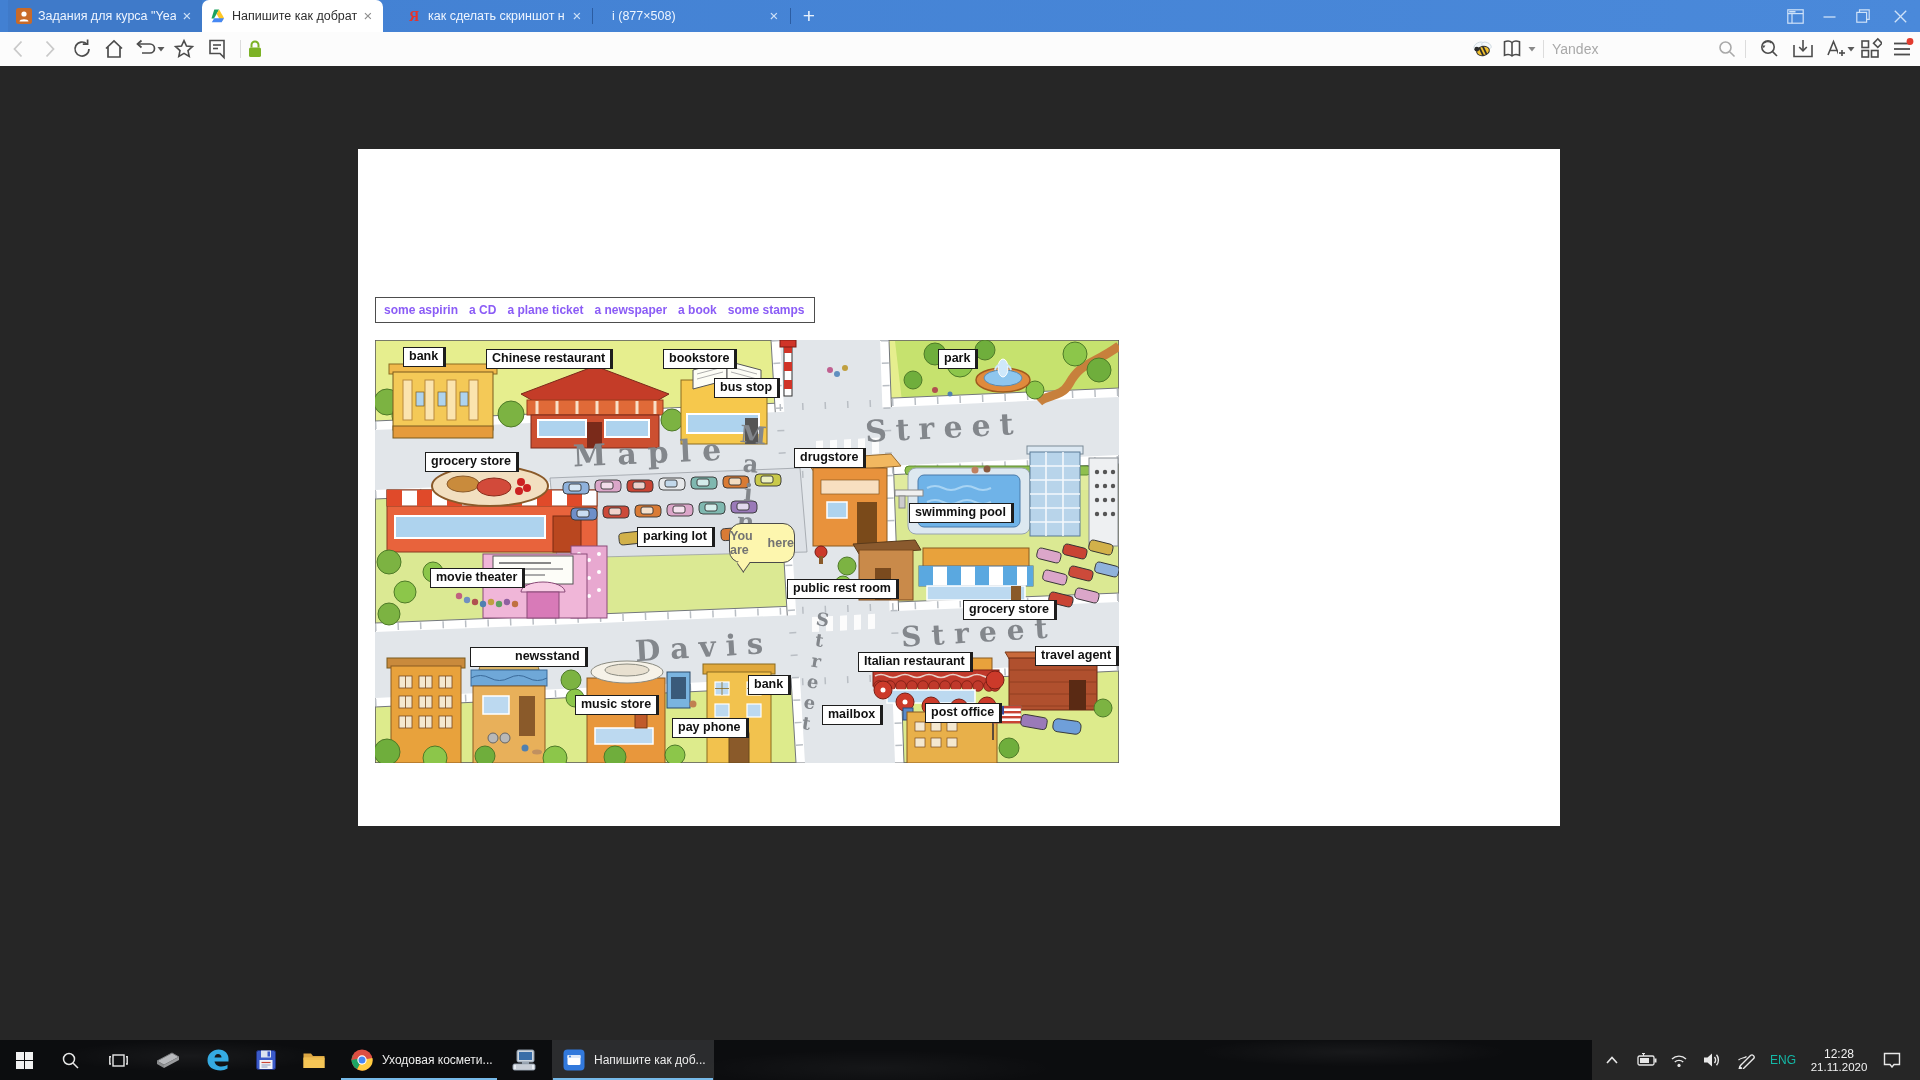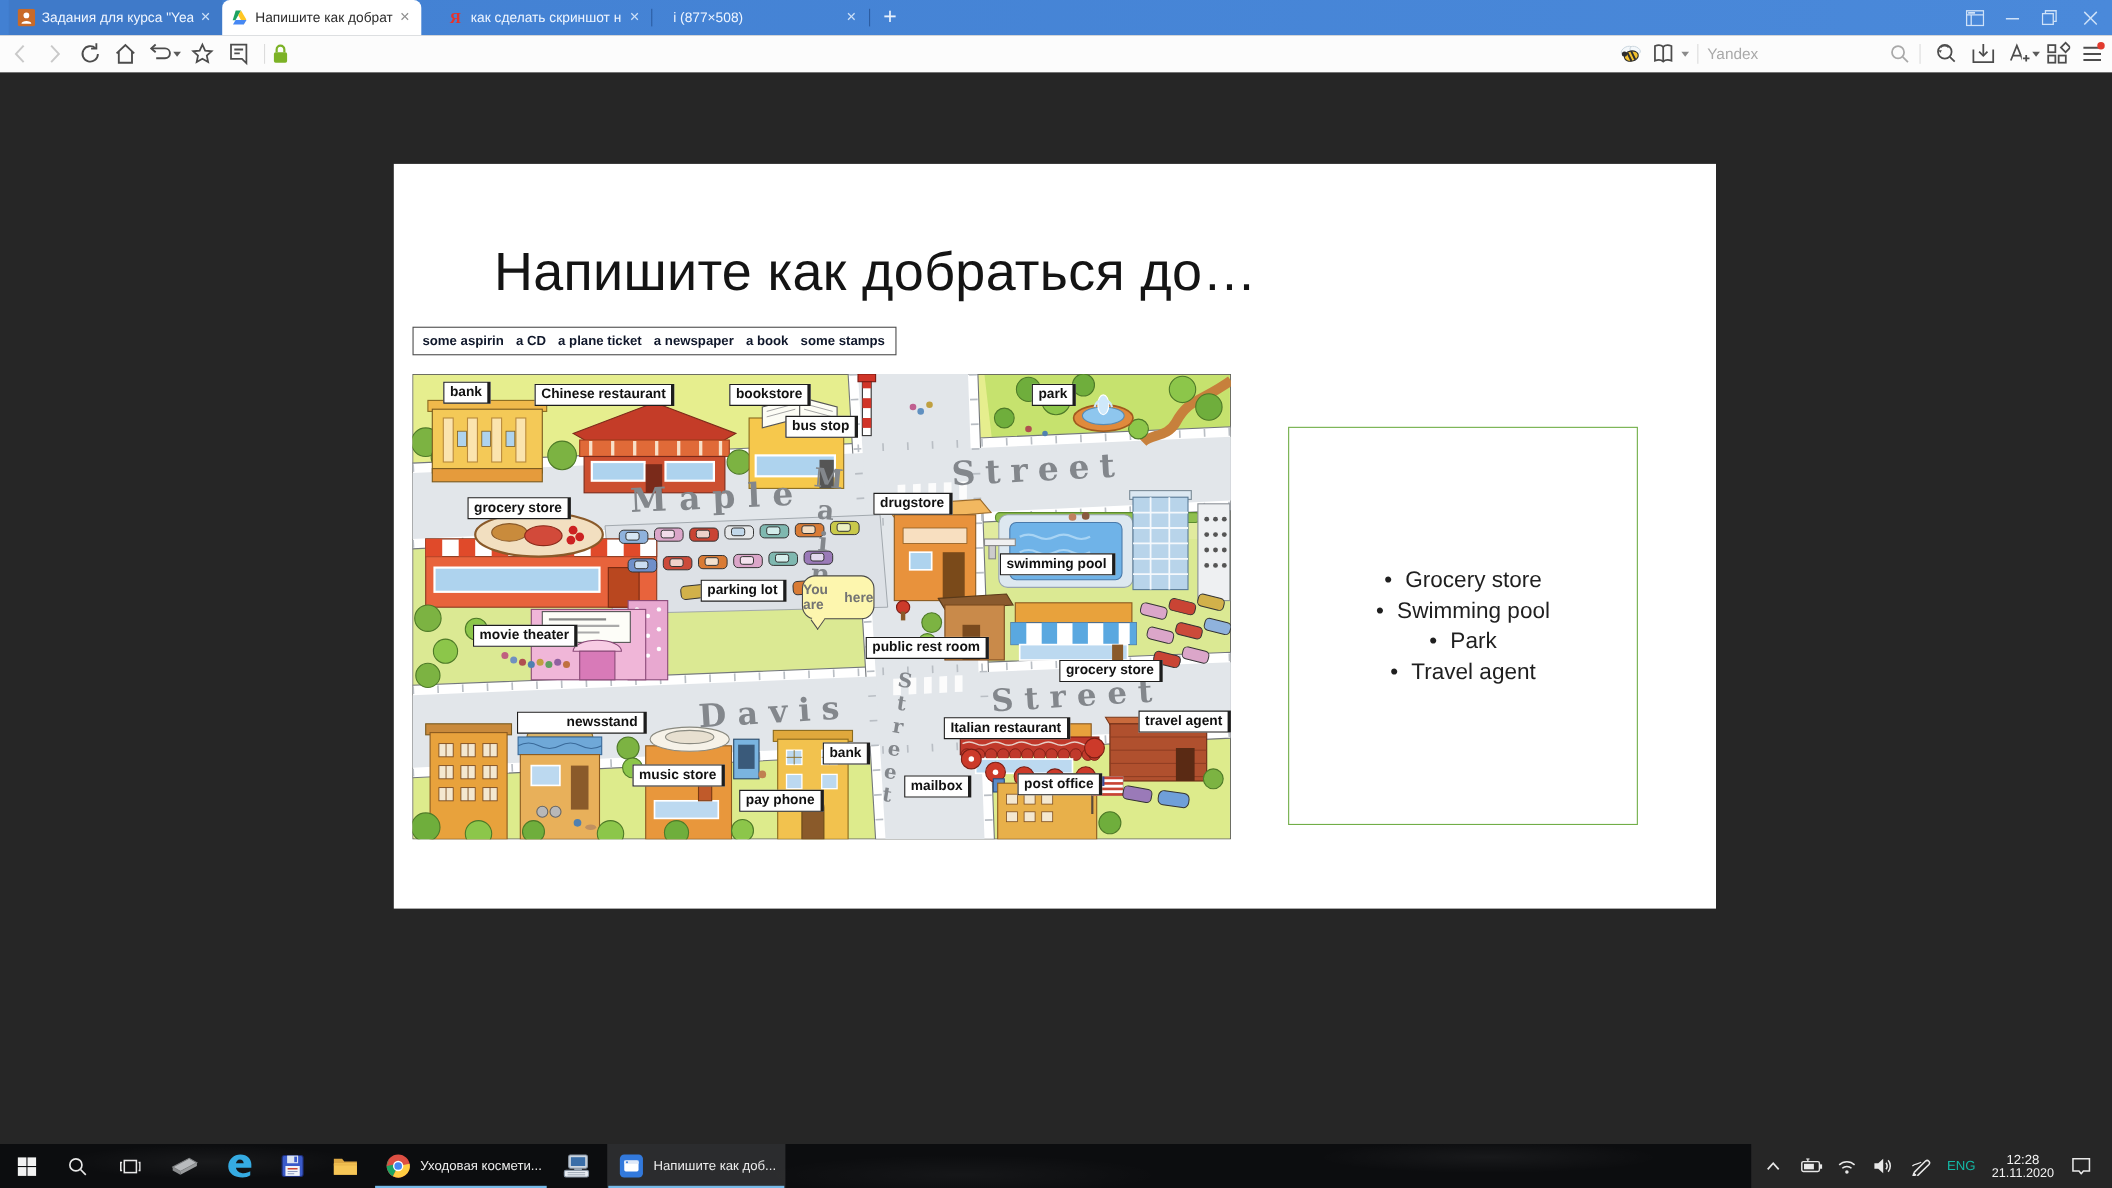--- a/index.html
+++ b/index.html
@@ -30,21 +30,21 @@
   #url-text { position:absolute; left:268px; top:0; height:34px; line-height:34px; font-size:14.5px; white-space:nowrap; }
   #url-text .u-grey { color:#9a9a9a; }
   #url-text .u-domain { color:#8a6a4c; }
   #yandex-search { position:absolute; left:1552px; top:0; height:34px; line-height:34px; font-size:14px; color:#a9a9a9; }
 
   
   #content { position:absolute; left:0; top:66px; width:1920px; height:974px; background:#262626; }
   #slide { position:absolute; left:358px; top:83px; width:1202px; height:677px; background:#ffffff; }
   #slide-title { position:absolute; left:91px; top:71px; font-size:49px; color:#141414; letter-spacing:0.3px; }
   #wordbank { position:absolute; left:17px; top:148px; width:440px; height:26px; border:1px solid #4d4d4d; display:flex; align-items:center; padding-left:8px; }
-  #wordbank span { font-size:12px; font-weight:700; color:#0f172a; margin-right:11px; white-space:nowrap; }
+  #wordbank span { font-size:12px; font-weight:700; color:#8b5cf6; margin-right:11px; white-space:nowrap; }
   #map-wrap { position:absolute; left:17px; top:191px; width:744px; height:423px; }
   #map-svg { position:absolute; left:0; top:0; width:744px; height:423px; }
 
   .chip { position:absolute; background:#ffffff; border:1.5px solid #1d1d1d; border-right-width:3px; padding:0px 5px 1px 5px; font-size:12.5px; font-weight:700; color:#111; white-space:nowrap; line-height:16.5px; z-index:5; }
   .street { position:absolute; color:#83878c; font-family:"DejaVu Serif", serif; font-weight:700; z-index:4; }
   #yah-bubble { position:absolute; left:354px; top:183px; width:66px; height:40px; background:#fdf6ae; border:1.2px solid #4a4a4a; border-radius:12px; z-index:6; display:flex; flex-direction:row; align-items:center; justify-content:center; font-size:12.5px; font-weight:700; color:#737373; line-height:14px; }
   #yah-bubble:after { content:""; position:absolute; left:8px; bottom:-7px; width:10px; height:10px; background:#fdf6ae; border-right:1.2px solid #4a4a4a; border-bottom:1.2px solid #4a4a4a; transform:rotate(55deg) skewX(20deg); }
 
   #green-box { position:absolute; left:813px; top:239px; width:318px; height:362px; border:1.5px solid #71ae47; display:flex; flex-direction:column; align-items:center; justify-content:center; }
   .bullet-row { font-size:20.5px; color:#1f1f1f; line-height:27.5px; text-align:center; }
@@ -269,21 +269,20 @@
           <line x1="4" y1="12" x2="20" y2="12"></line>
           <line x1="4" y1="17.5" x2="20" y2="17.5"></line>
         <circle cx="20" cy="4.5" r="3.4" fill="#e23b2e" stroke="none"></circle>
       </svg>
     </div>
   </div>
 
   <div id="content">
     <div id="slide">
 
-      <div id="slide-title">Напишите как добраться до…</div>
 
       <div id="wordbank">
         <span>some aspirin</span>
         <span>a CD</span>
         <span>a plane ticket</span>
         <span>a newspaper</span>
         <span>a book</span>
         <span>some stamps</span>
       </div>
 
@@ -743,26 +742,20 @@
         </div>
 
         <div class="street" style="left:198px; top:95px; font-size:30px; letter-spacing:11px; transform:rotate(-2.5deg);">Maple</div>
         <div class="street" style="left:490px; top:70px; font-size:30px; letter-spacing:9px; transform:rotate(-3deg);">Street</div>
         <div class="street" style="left:362px; top:80px; font-size:24px; letter-spacing:0px; line-height:24px; writing-mode:vertical-rl; text-orientation:upright; transform:rotate(5deg);">Main</div>
         <div class="street" style="left:260px; top:290px; font-size:29px; letter-spacing:10px; transform:rotate(-3.5deg);">Davis</div>
         <div class="street" style="left:430px; top:268px; font-size:18px; letter-spacing:0px; line-height:18px; writing-mode:vertical-rl; text-orientation:upright; transform:rotate(9deg);">Street</div>
         <div class="street" style="left:526px; top:276px; font-size:28px; letter-spacing:10px; transform:rotate(-3.5deg);">Street</div>
       </div>
 
-      <div id="green-box">
-        <div class="bullet-row"><span class="dot">•</span><span>Grocery store</span></div>
-        <div class="bullet-row"><span class="dot">•</span><span>Swimming pool</span></div>
-        <div class="bullet-row"><span class="dot">•</span><span>Park</span></div>
-        <div class="bullet-row"><span class="dot">•</span><span>Travel agent</span></div>
-      </div>
 
     </div>
   </div>
 
   <div id="taskbar">
     <div class="tk-btn" style="left:2px; width:44px;">
       <svg width="17" height="17" viewBox="0 0 17 17" fill="#f2f2f2">
         <rect x="0" y="0" width="8" height="8"></rect>
           <rect x="9" y="0" width="8" height="8"></rect>
         <rect x="0" y="9" width="8" height="8"></rect>

